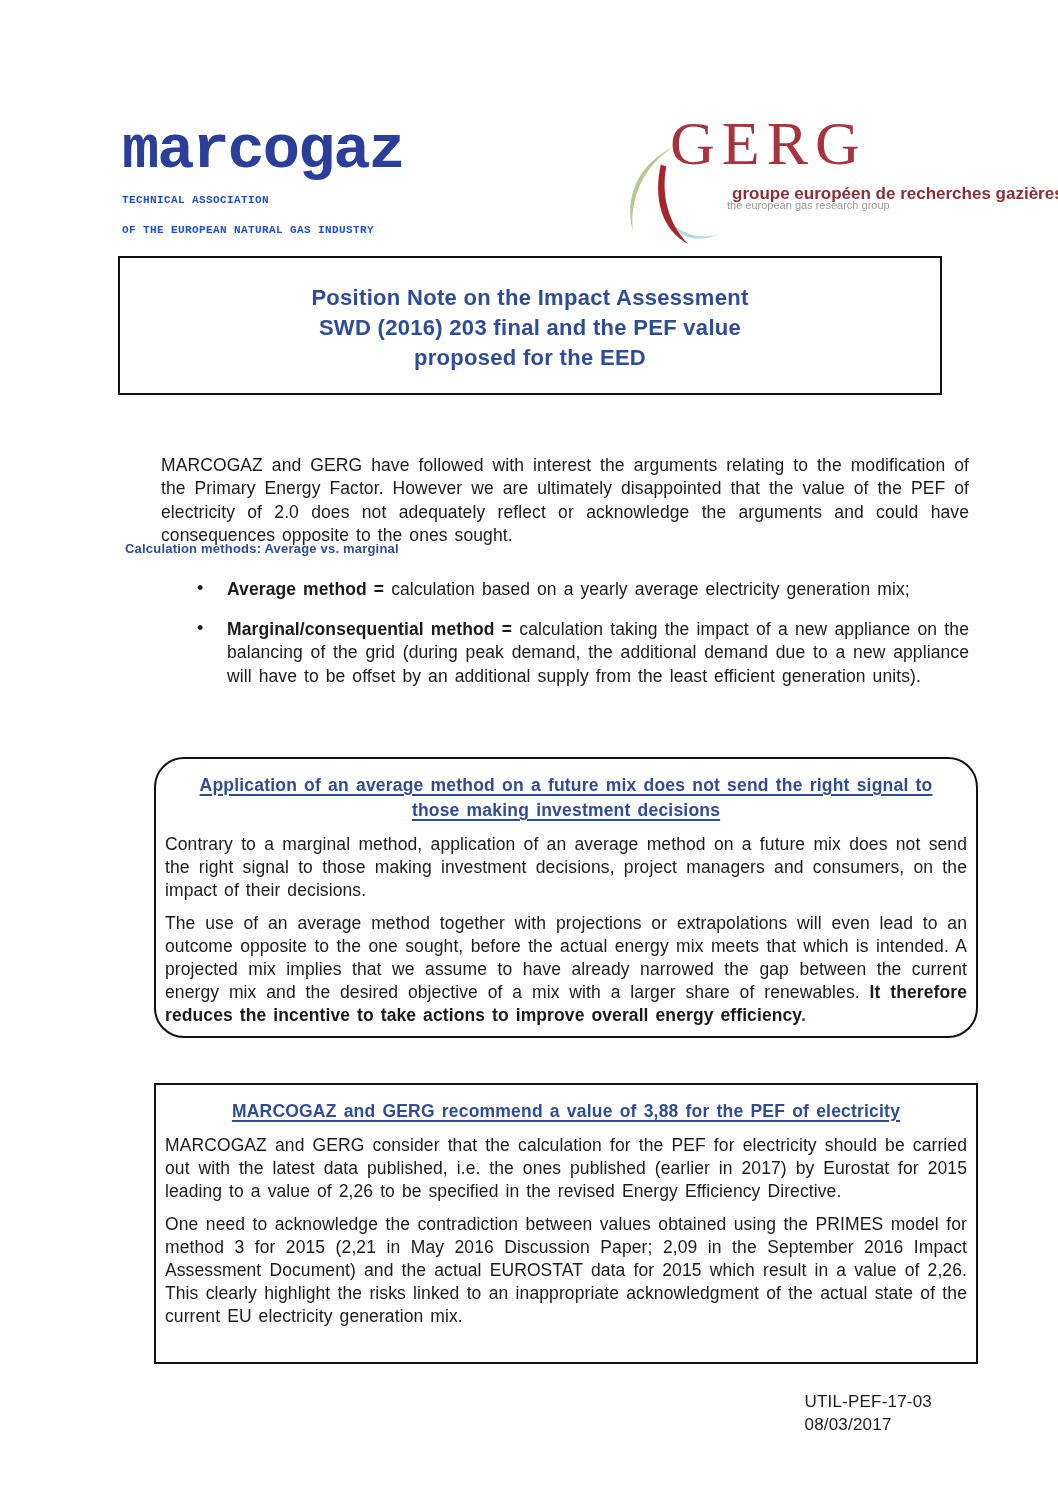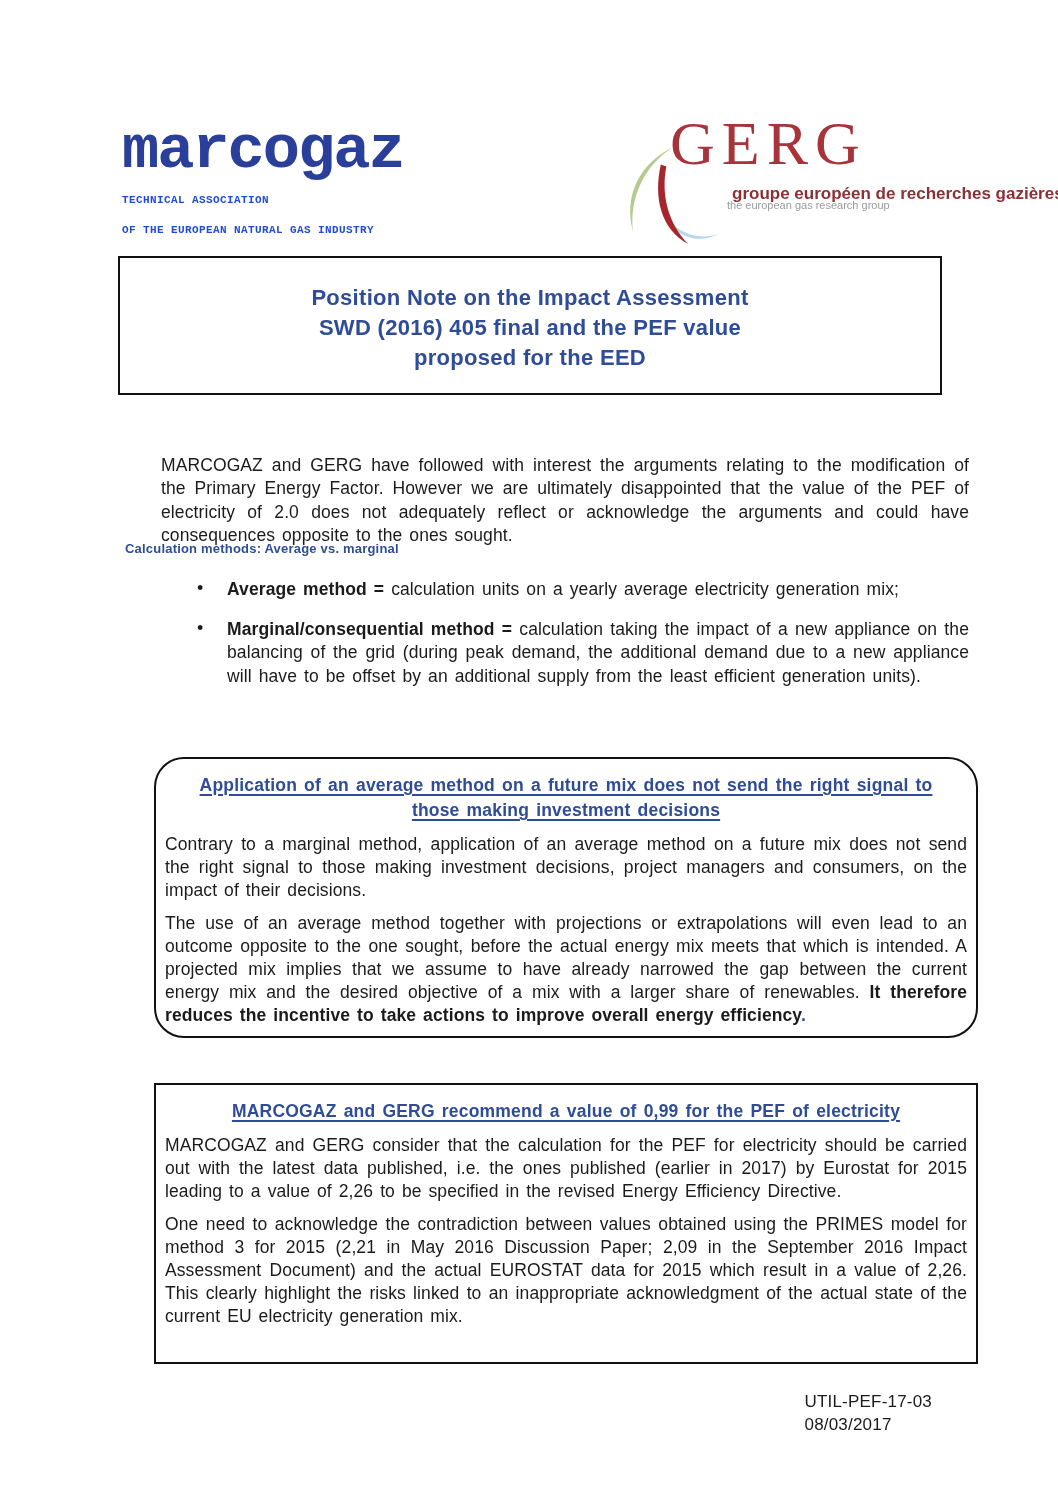--- a/index.html
+++ b/index.html
@@ -91,48 +91,48 @@
       <path d="M50,78 C66,96 88,102 108,94 C86,106 62,100 50,78 Z" fill="#b9d7ea"></path>
       <path d="M44,20 C36,56 44,90 74,106 C52,84 44,52 50,22 Z" fill="#a6262e"></path>
     </svg>
     <div class="gerg-word">GERG</div>
     <div class="gerg-sub-fr">groupe européen de recherches gazières</div>
     <div class="gerg-sub-en">the european gas research group</div>
   </div>
 
   <div class="title-box">
     <div class="title-line">Position Note on the Impact Assessment</div>
-    <div class="title-line">SWD (2016) 405 final and the PEF value</div>
+    <div class="title-line">SWD (2016) 203 final and the PEF value</div>
     <div class="title-line">proposed for the EED</div>
   </div>
 
   <p class="intro body-text">MARCOGAZ and GERG have followed with interest the arguments relating to the modification of the Primary Energy Factor. However we are ultimately disappointed that the value of the PEF of electricity of 2.0 does not adequately reflect or acknowledge the arguments and could have consequences opposite to the ones sought.</p>
 
   <div class="calc-heading">Calculation methods: Average vs. marginal</div>
 
   <div class="bullets body-text">
     <div class="bullet">
       <strong>Average method =</strong>
-      <span>calculation units on a yearly average electricity generation mix;</span>
+      <span>calculation based on a yearly average electricity generation mix;</span>
     </div>
     <div class="bullet">
       <strong>Marginal/consequential method =</strong>
       <span>calculation taking the impact of a new appliance on the balancing of the grid (during peak demand, the additional demand due to a new appliance will have to be offset by an additional supply from the least efficient generation units).</span>
     </div>
   </div>
 
   <div class="note-box first body-text">
     <div class="box-heading">Application of an average method on a future mix does not send the right signal to those making investment decisions</div>
     <p>Contrary to a marginal method, application of an average method on a future mix does not send the right signal to those making investment decisions, project managers and consumers, on the impact of their decisions.</p>
     <p><span>The use of an average method together with projections or extrapolations will even lead to an outcome opposite to the one sought, before the actual energy mix meets that which is intended. A projected mix implies that we assume to have already narrowed the gap between the current energy mix and the desired objective of a mix with a larger share of renewables.</span>
       <strong>It therefore reduces the incentive to take actions to improve overall energy efficiency</strong><span class="blue-dot">.</span></p>
   </div>
 
   <div class="note-box second body-text">
-    <div class="box-heading">MARCOGAZ and GERG recommend a value of 0,99 for the PEF of electricity</div>
+    <div class="box-heading">MARCOGAZ and GERG recommend a value of 3,88 for the PEF of electricity</div>
     <p>MARCOGAZ and GERG consider that the calculation for the PEF for electricity should be carried out with the latest data published, i.e. the ones published (earlier in 2017) by Eurostat for 2015 leading to a value of 2,26 to be specified in the revised Energy Efficiency Directive.</p>
     <p>One need to acknowledge the contradiction between values obtained using the PRIMES model for method 3 for 2015 (2,21 in May 2016 Discussion Paper; 2,09 in the September 2016 Impact Assessment Document) and the actual EUROSTAT data for 2015 which result in a value of 2,26. This clearly highlight the risks linked to an inappropriate acknowledgment of the actual state of the current EU electricity generation mix.</p>
   </div>
 
   <div class="doc-footer">
     <div>UTIL-PEF-17-03</div>
     <div>08/03/2017</div>
   </div>
 
 </div>

